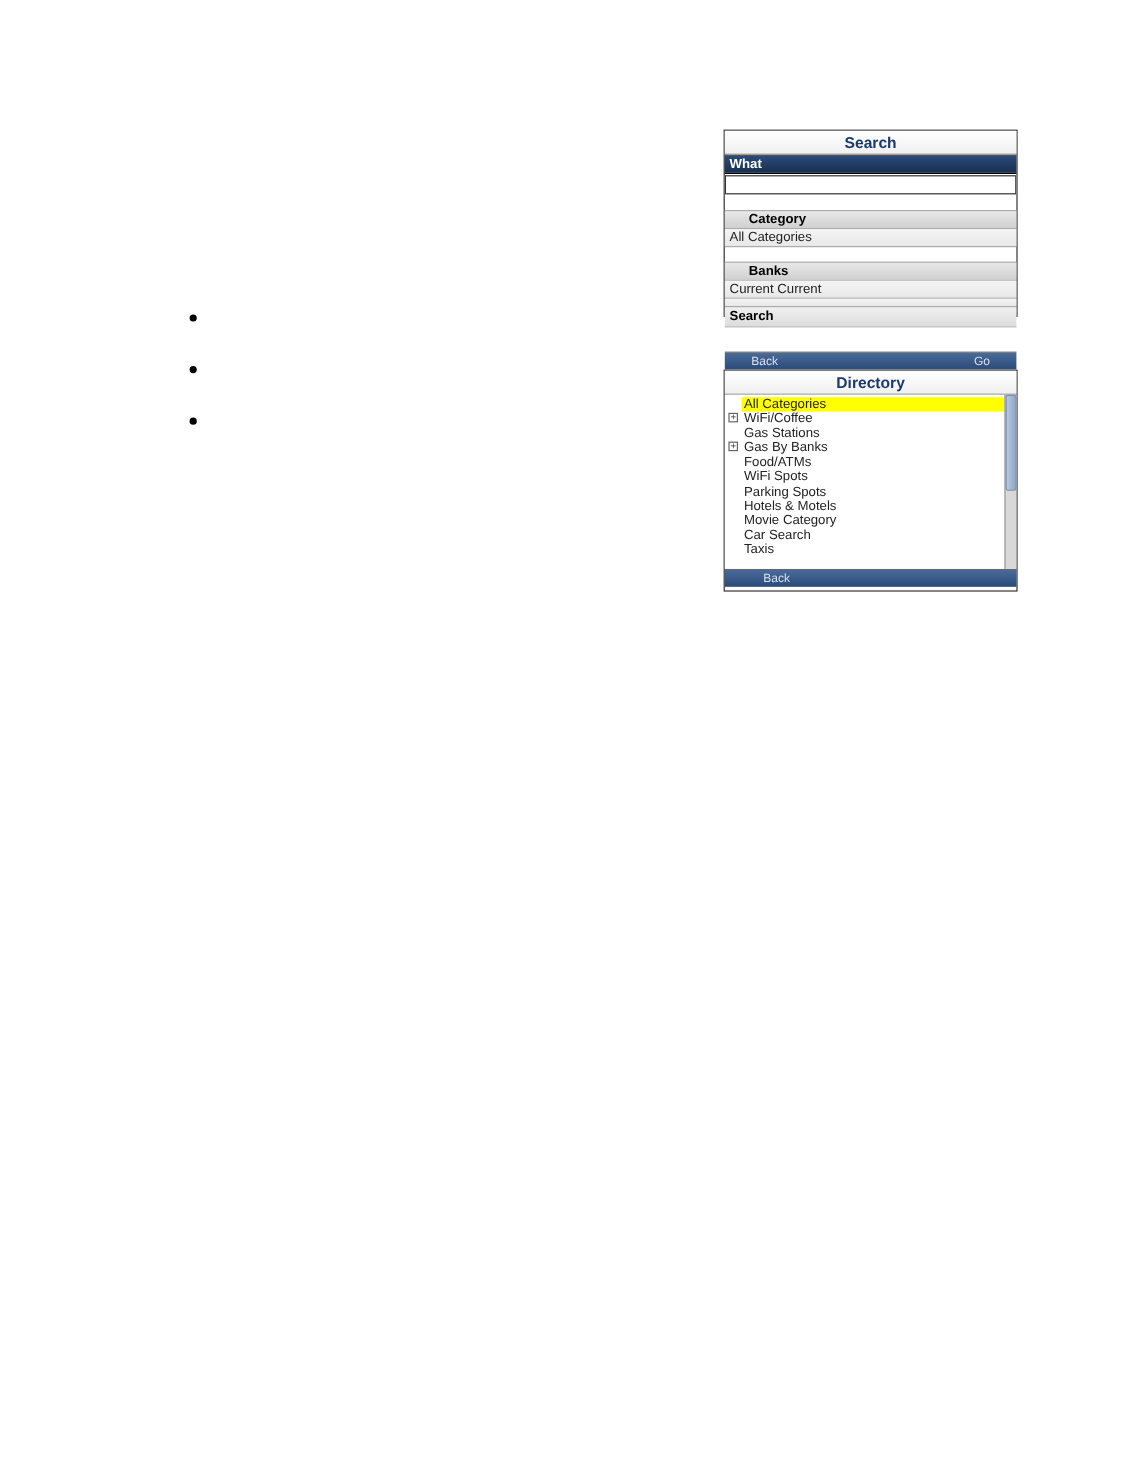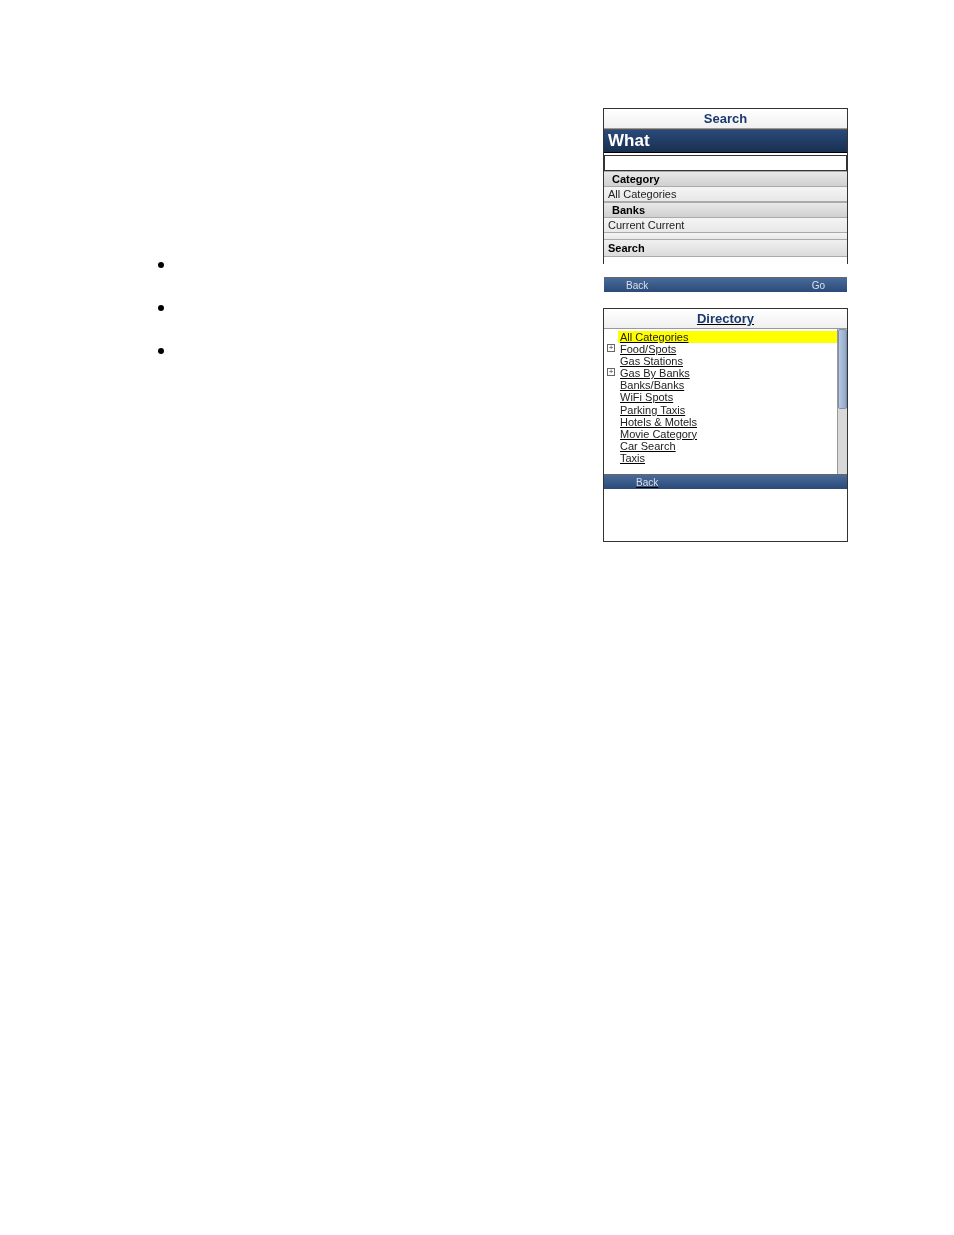--- a/index.html
+++ b/index.html
@@ -33,49 +33,49 @@
       width: 245px;
     }
     .screen-search {
       left: 603px;
       top: 108px;
       height: 156px;
     }
     .screen-directory {
       left: 603px;
       top: 308px;
-      height: 234px;
-      text-decoration: underline;
+      height: 185px;
     }
     .title-bar {
       background: linear-gradient(to bottom, #ffffff, #f0f0f0);
       text-align: center;
       font-weight: bold;
       font-size: 13px;
       color: #1a3a6e;
       padding: 2px 0;
       border-bottom: 1px solid #999;
     }
     .section-header {
       background: linear-gradient(to bottom, #2a4a7a, #183050);
       color: #fff;
       font-weight: bold;
-      font-size: 17px;
+      font-size: 11px;
       padding: 1px 4px;
       border-top: 1px solid #555;
       border-bottom: 1px solid #000;
     }
     .section-header-gray {
       background: linear-gradient(to bottom, #e8e8e8, #d0d0d0);
       color: #000;
       font-weight: bold;
       font-size: 11px;
-      padding: 1px 8px;
+      padding: 1px 20px;
       border-top: 1px solid #aaa;
       border-bottom: 1px solid #aaa;
+      margin-top: 12px;
     }
     .section-value {
       background: linear-gradient(to bottom, #f4f4f4, #e8e8e8);
       color: #222;
       font-size: 11px;
       padding: 1px 4px;
       border-bottom: 1px solid #aaa;
     }
     .input-field {
       background: #fff;
@@ -197,26 +197,26 @@
     <span class="bottom-bar-left">Back</span>
     <span class="bottom-bar-right">Go</span>
   </div>
 </div>
 
 <div class="device-screen screen-directory">
   <div class="title-bar">Directory</div>
   <div class="directory-body">
     <div class="directory-list" id="directory-list">
         <div class="dir-item selected"><span>All Categories</span></div>
-        <div class="dir-item"><span class="expander">+</span><span>Food/Spots</span></div>
+        <div class="dir-item"><span class="expander">+</span><span>WiFi/Coffee</span></div>
         <div class="dir-item"><span>Gas Stations</span></div>
         <div class="dir-item"><span class="expander">+</span><span>Gas By Banks</span></div>
-        <div class="dir-item"><span>Banks/Banks</span></div>
+        <div class="dir-item"><span>Food/ATMs</span></div>
         <div class="dir-item"><span>WiFi Spots</span></div>
-        <div class="dir-item"><span>Parking Taxis</span></div>
+        <div class="dir-item"><span>Parking Spots</span></div>
         <div class="dir-item"><span>Hotels &amp; Motels</span></div>
         <div class="dir-item"><span>Movie Category</span></div>
         <div class="dir-item"><span>Car Search</span></div>
         <div class="dir-item"><span>Taxis</span></div>
       </div>
     <div class="scrollbar-track">
       <div class="scrollbar-thumb"></div>
     </div>
   </div>
   <div class="directory-bottom-bar">

